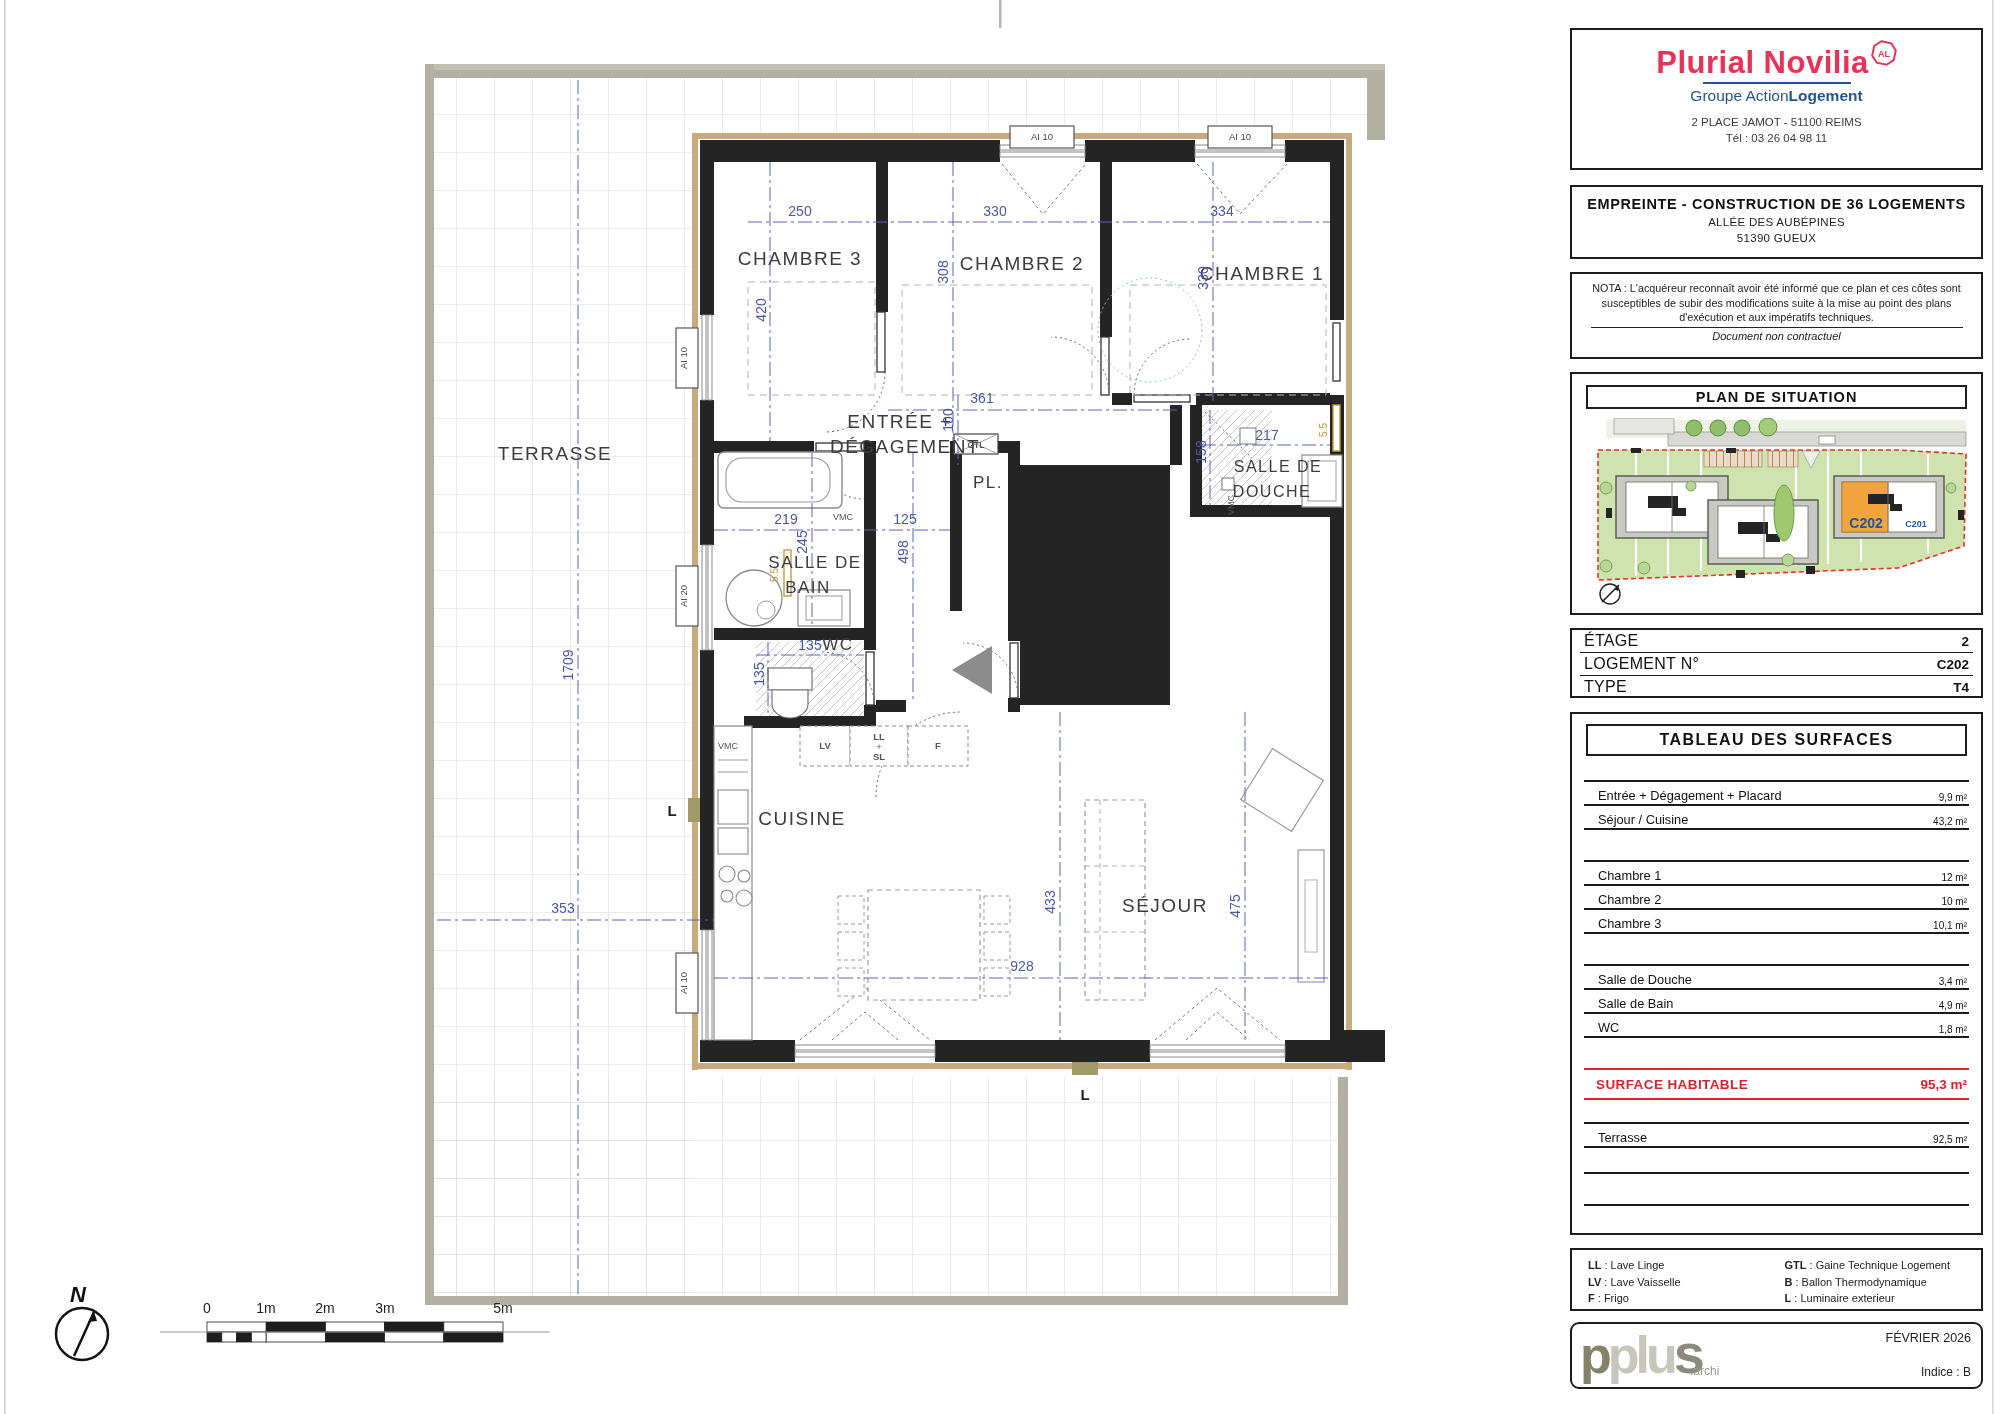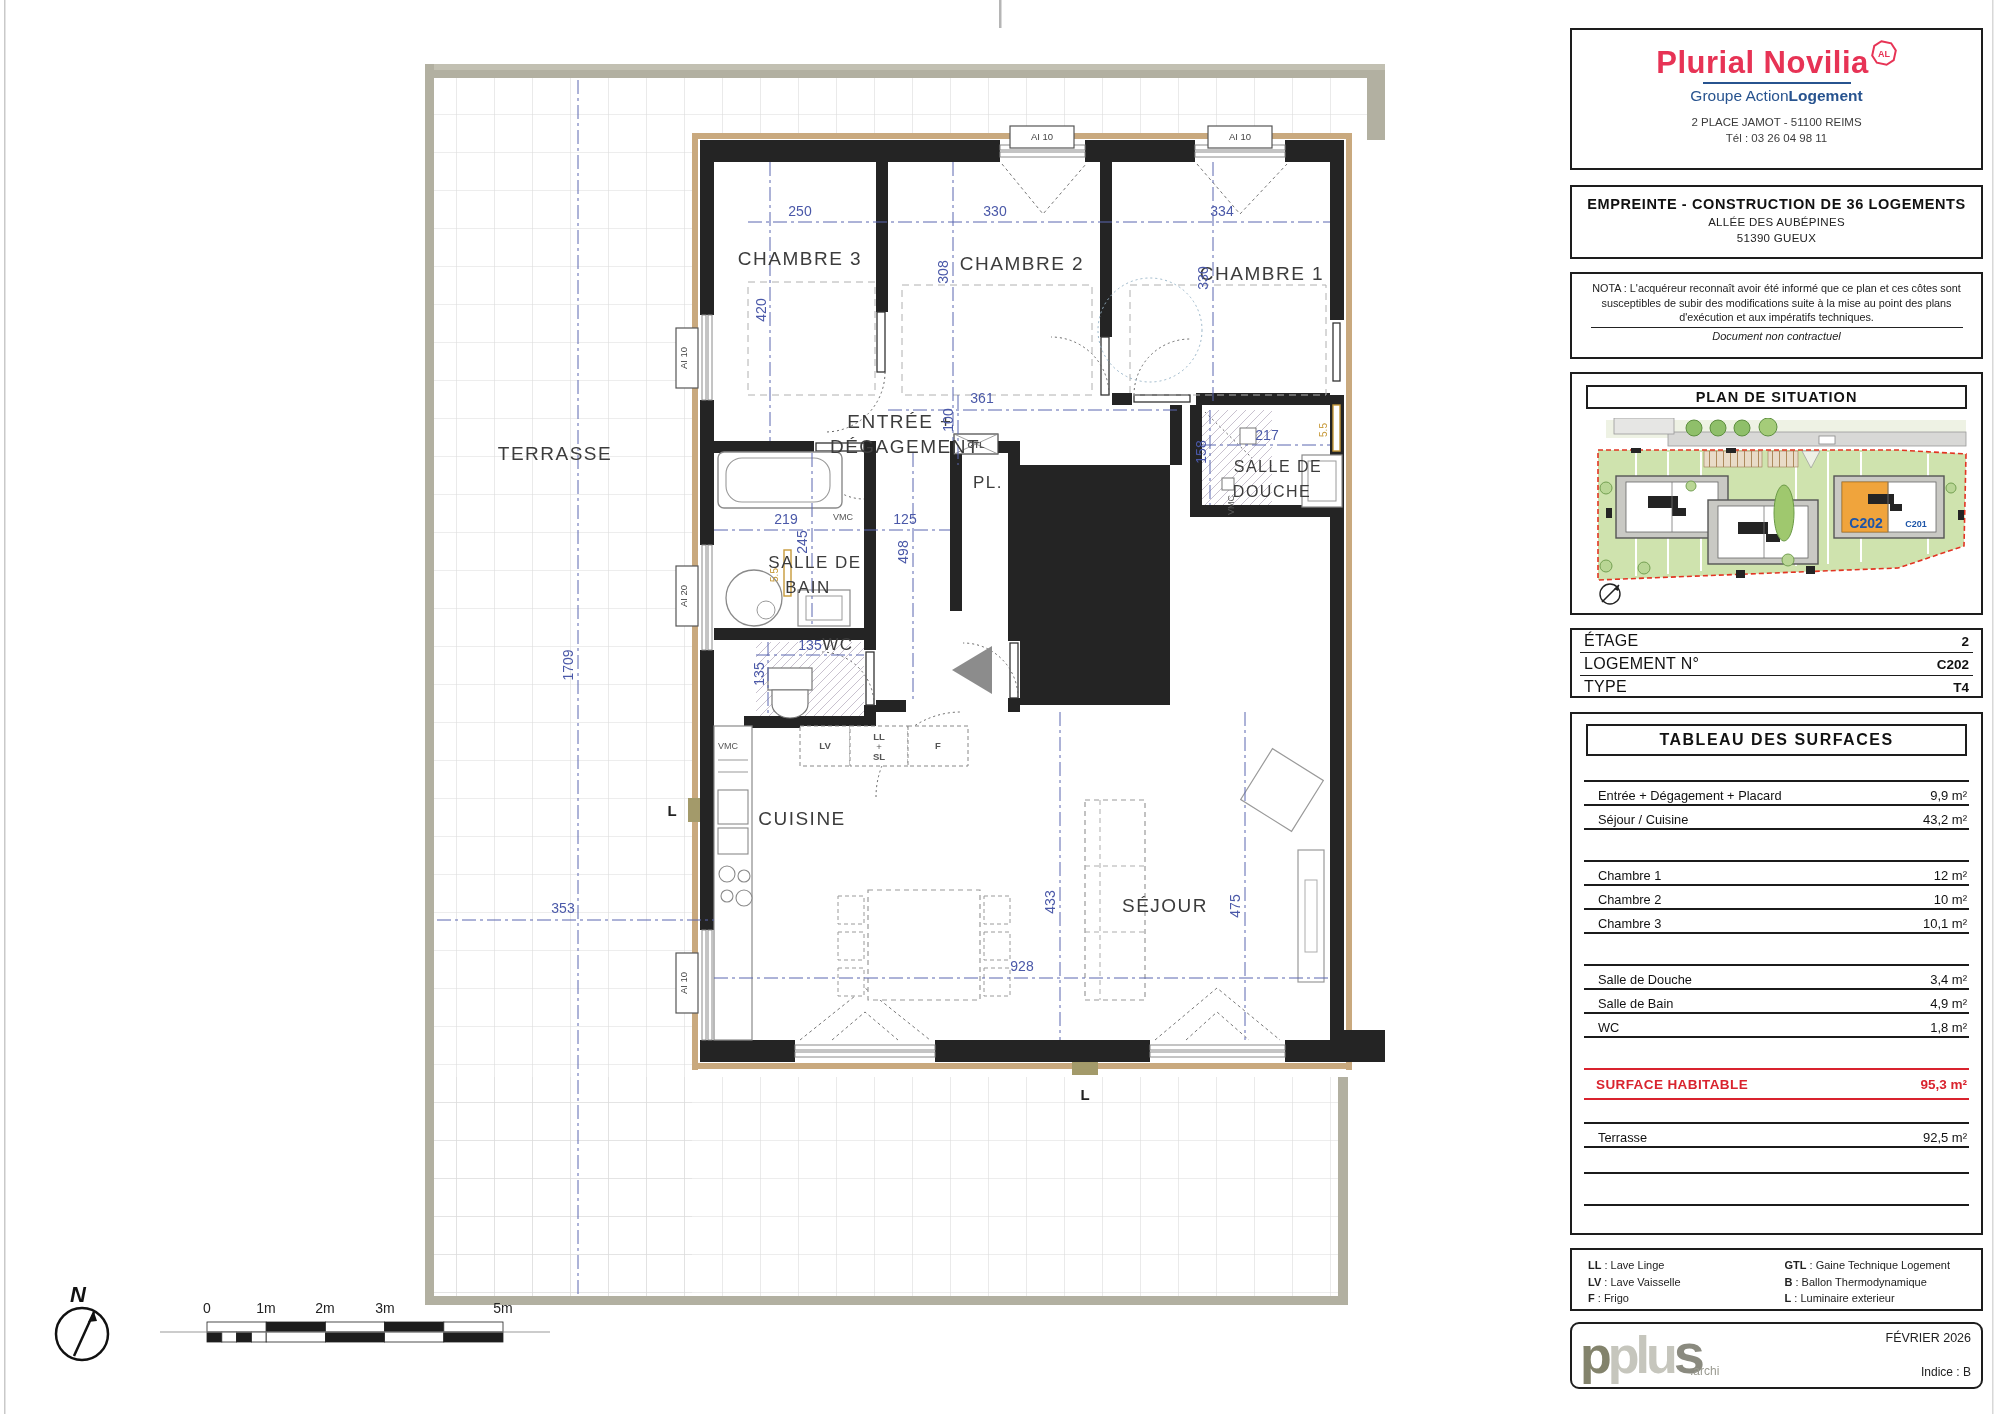--- a/index.html
+++ b/index.html
@@ -31,21 +31,21 @@
   .unit-row:last-child{border-bottom:none;}
   .unit-label{font-size:16px;color:#111;letter-spacing:.3px;}
   .unit-value{margin-left:auto;font-size:13.5px;font-weight:bold;color:#111;}
   .surfaces-box{top:712px;height:523px;}
   .surfaces-title{border:2px solid #1d1d1d;margin:10px 14px 0 14px;text-align:center;
      font-weight:bold;font-size:16px;letter-spacing:1.5px;padding:5px 0;color:#111;}
   .stable{margin:0 12px;}
   .srule{border-top:2px solid #1b1b1b;height:0;}
   .srow{display:flex;align-items:flex-end;height:21px;border-bottom:2px solid #1b1b1b;padding-bottom:1px;}
   .srow .lab{font-size:12.8px;color:#111;padding-left:14px;}
-  .srow .val{margin-left:auto;font-size:13px;color:#111;padding-right:2px;}
+  .srow .val{margin-left:auto;font-size:10px;color:#111;padding-right:2px;}
   .sgap24{height:24px;} .sgap30{height:30px;} .sgap22{height:22px;}
   .stotal{display:flex;align-items:center;height:28px;border-top:2px solid #d9232e;border-bottom:2px solid #d9232e;}
   .stotal .lab{color:#d9232e;font-weight:bold;font-size:13.5px;padding-left:12px;letter-spacing:.4px;}
   .stotal .val{margin-left:auto;color:#d9232e;font-weight:bold;font-size:13.5px;padding-right:2px;}
   .legend-box{top:1248px;height:63px;display:flex;padding:7px 0 0 16px;}
   .lcol{width:50%;}
   .litem{font-size:11px;color:#222;line-height:16.5px;}
   .litem b{font-weight:bold;}
   .footer-box{top:1322px;height:67px;border-radius:9px;}
   .plogo{position:absolute;left:8px;top:2px;line-height:56px;white-space:nowrap;}

